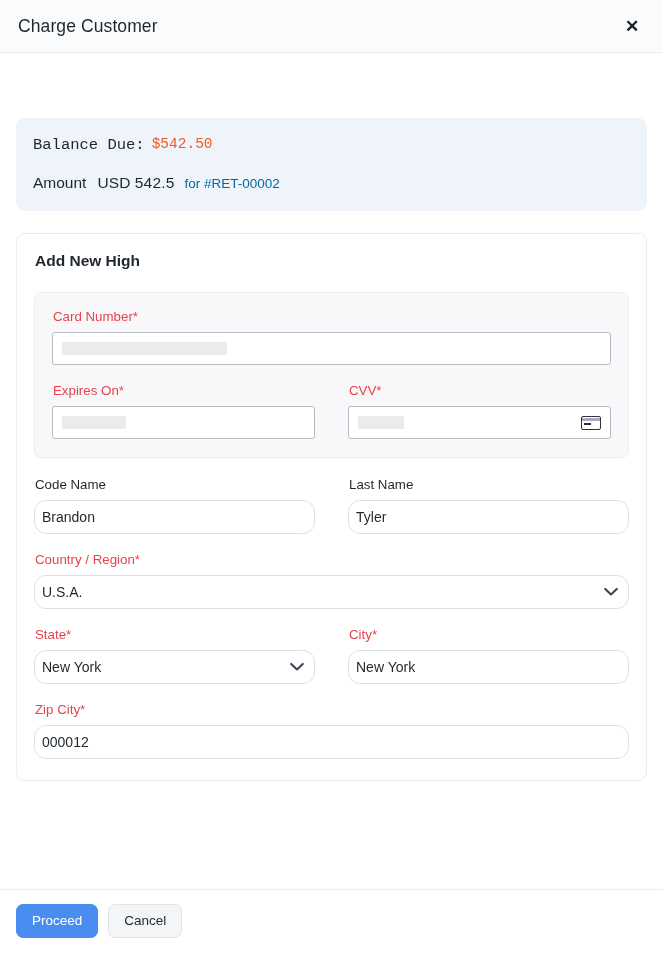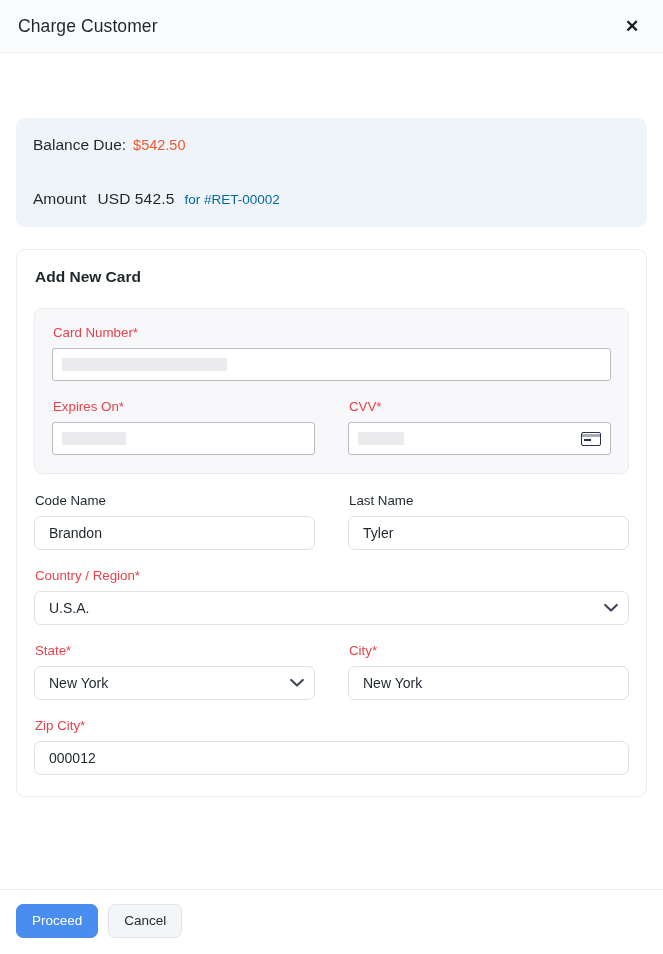--- a/index.html
+++ b/index.html
@@ -56,23 +56,24 @@
 
   .balance-panel {
     margin-top: 65px;
     background: #eff4fb;
     border-radius: 9px;
     padding: 18px 17px 17px 17px;
   }
   .balance-row {
     font-size: 15.5px;
     color: #1f272e;
-    margin-bottom: 36px;
-    display: flex;
-    align-items: center;
+    margin-bottom: 20px;
+    display: flex;
+    align-items: flex-start;
+    font-family: Liberation Mono, monospace;
   }
   .balance-label { margin-right: 7px; }
   .balance-amount {
     color: #f05a28;
     font-size: 14.5px;
   }
   .amount-row {
     font-size: 15.5px;
     color: #1f272e;
     display: flex;
@@ -168,25 +169,25 @@
   }
   .row-2 > .col { flex: 1 1 0; min-width: 0; }
 
   .field { margin-bottom: 18px; }
   .field:last-child { margin-bottom: 0; }
 
   .text-input {
     width: 100%;
     height: 34px;
     border: 1px solid #dfe0e4;
-    border-radius: 7px;
+    border-radius: 12px;
     background: #ffffff;
     font-size: 14px;
     color: #1f272e;
-    padding: 0 14px;
+    padding: 0 7px;
     font-family: "Liberation Sans", sans-serif;
     outline: none;
   }
   .select-wrap { position: relative; }
   .select-wrap .text-input { padding-right: 30px; }
   .chev {
     position: absolute;
     right: 11px; top: 50%;
     transform: translateY(-50%);
     pointer-events: none;
@@ -243,21 +244,21 @@
       </div>
       <div class="amount-row">
         <span class="amount-word">Amount</span>
         <span class="amount-currency">USD</span>
         <span class="amount-value">542.5</span>
         <span class="amount-for">for #RET-00002</span>
       </div>
     </div>
 
     <div class="card-section">
-      <div class="section-title">Add New Card</div>
+      <div class="section-title">Add New High</div>
 
       <div class="card-inner">
         <div class="field">
           <label class="field-label required">Card Number*</label>
           <div class="hosted-input">
             <div class="skeleton skel-card"></div>
           </div>
         </div>
 
         <div class="row-2" style="margin-top:12px;">

